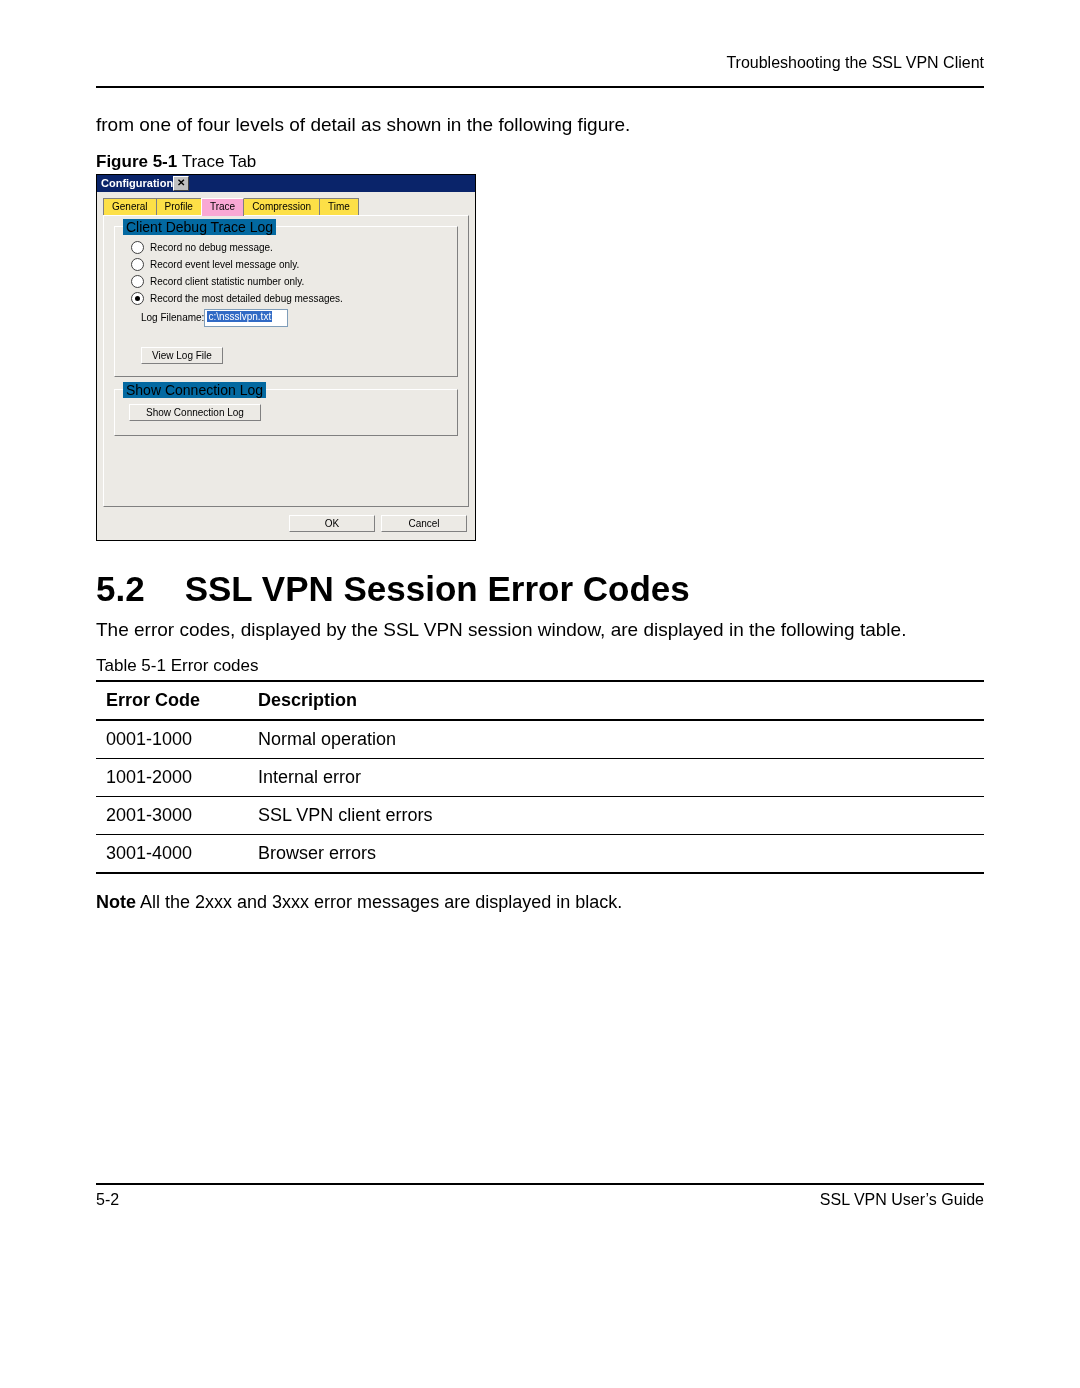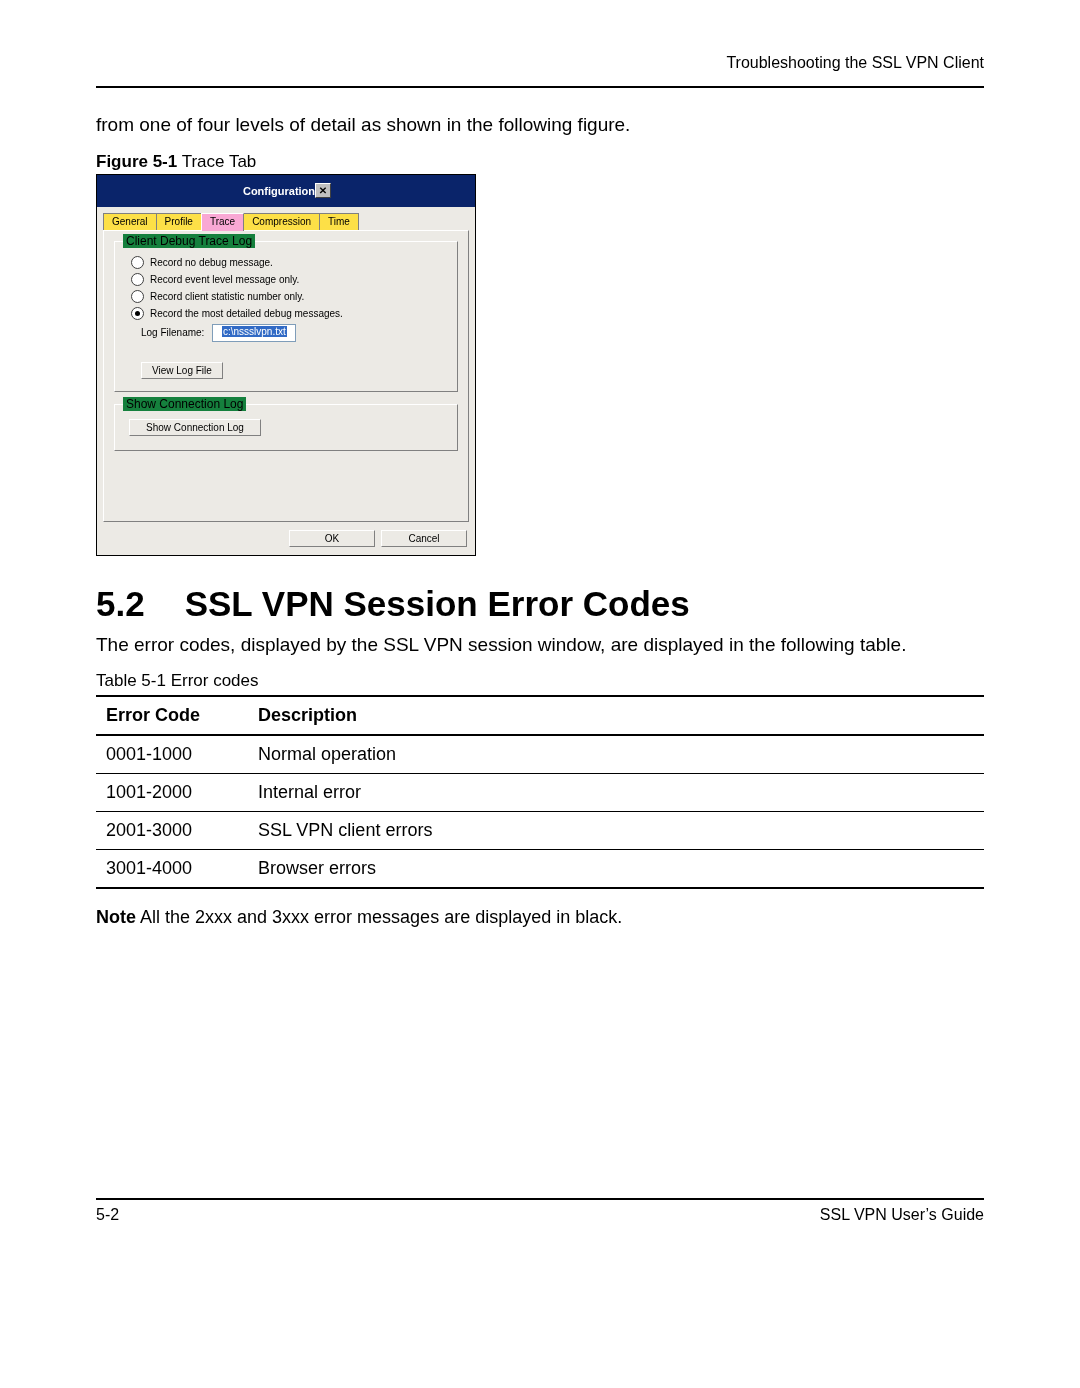--- a/index.html
+++ b/index.html
@@ -41,24 +41,24 @@
     border: 1px solid #000;
     background: #eceae5;
     font-family: Tahoma, Verdana, sans-serif;
     font-size: 10px;
     color: #000;
     margin-bottom: 28px;
   }
   .titlebar {
     background: #0a246a;
     color: #fff;
-    height: 32px;
-    display: flex;
-    align-items: center;
-    justify-content: center;
+    height: 17px;
+    display: flex;
+    align-items: center;
+    justify-content: flex-start;
     padding: 0 2px 0 4px;
     font-weight: bold;
     font-size: 11px;
   }
   .titlebar .close {
     width: 14px;
     height: 13px;
     background: #c0c0c0;
     border: 1px solid #fff;
     border-right-color: #404040;
@@ -108,23 +108,23 @@
     border-top-color: #fff;
     border-left-color: #fff;
     margin: 0 0 12px 0;
     padding: 10px 10px 10px 10px;
     position: relative;
   }
   .groupbox .legend {
     position: absolute;
     top: -8px;
     left: 8px;
-    background: #15803d;
+    background: #0369a1;
     padding: 0 3px;
-    font-size: 12px;
+    font-size: 14px;
   }
   .radio-row {
     display: flex;
     align-items: center;
     gap: 6px;
     margin: 4px 0;
     padding-left: 6px;
   }
   .radio {
     width: 11px;
@@ -138,23 +138,21 @@
   }
   .radio .dot {
     width: 5px;
     height: 5px;
     background: #000;
     border-radius: 50%;
   }
   .field-row {
     display: flex;
     align-items: center;
-    gap: 8px;
     margin: 0 0 6px 16px;
-    text-align: center;
   }
   .text-input {
     background: #fff;
     border: 1px solid #7f9db9;
     padding: 1px 2px;
     font-size: 10px;
     width: 78px;
     height: 14px;
     background: #fff;
     color: #fff;

